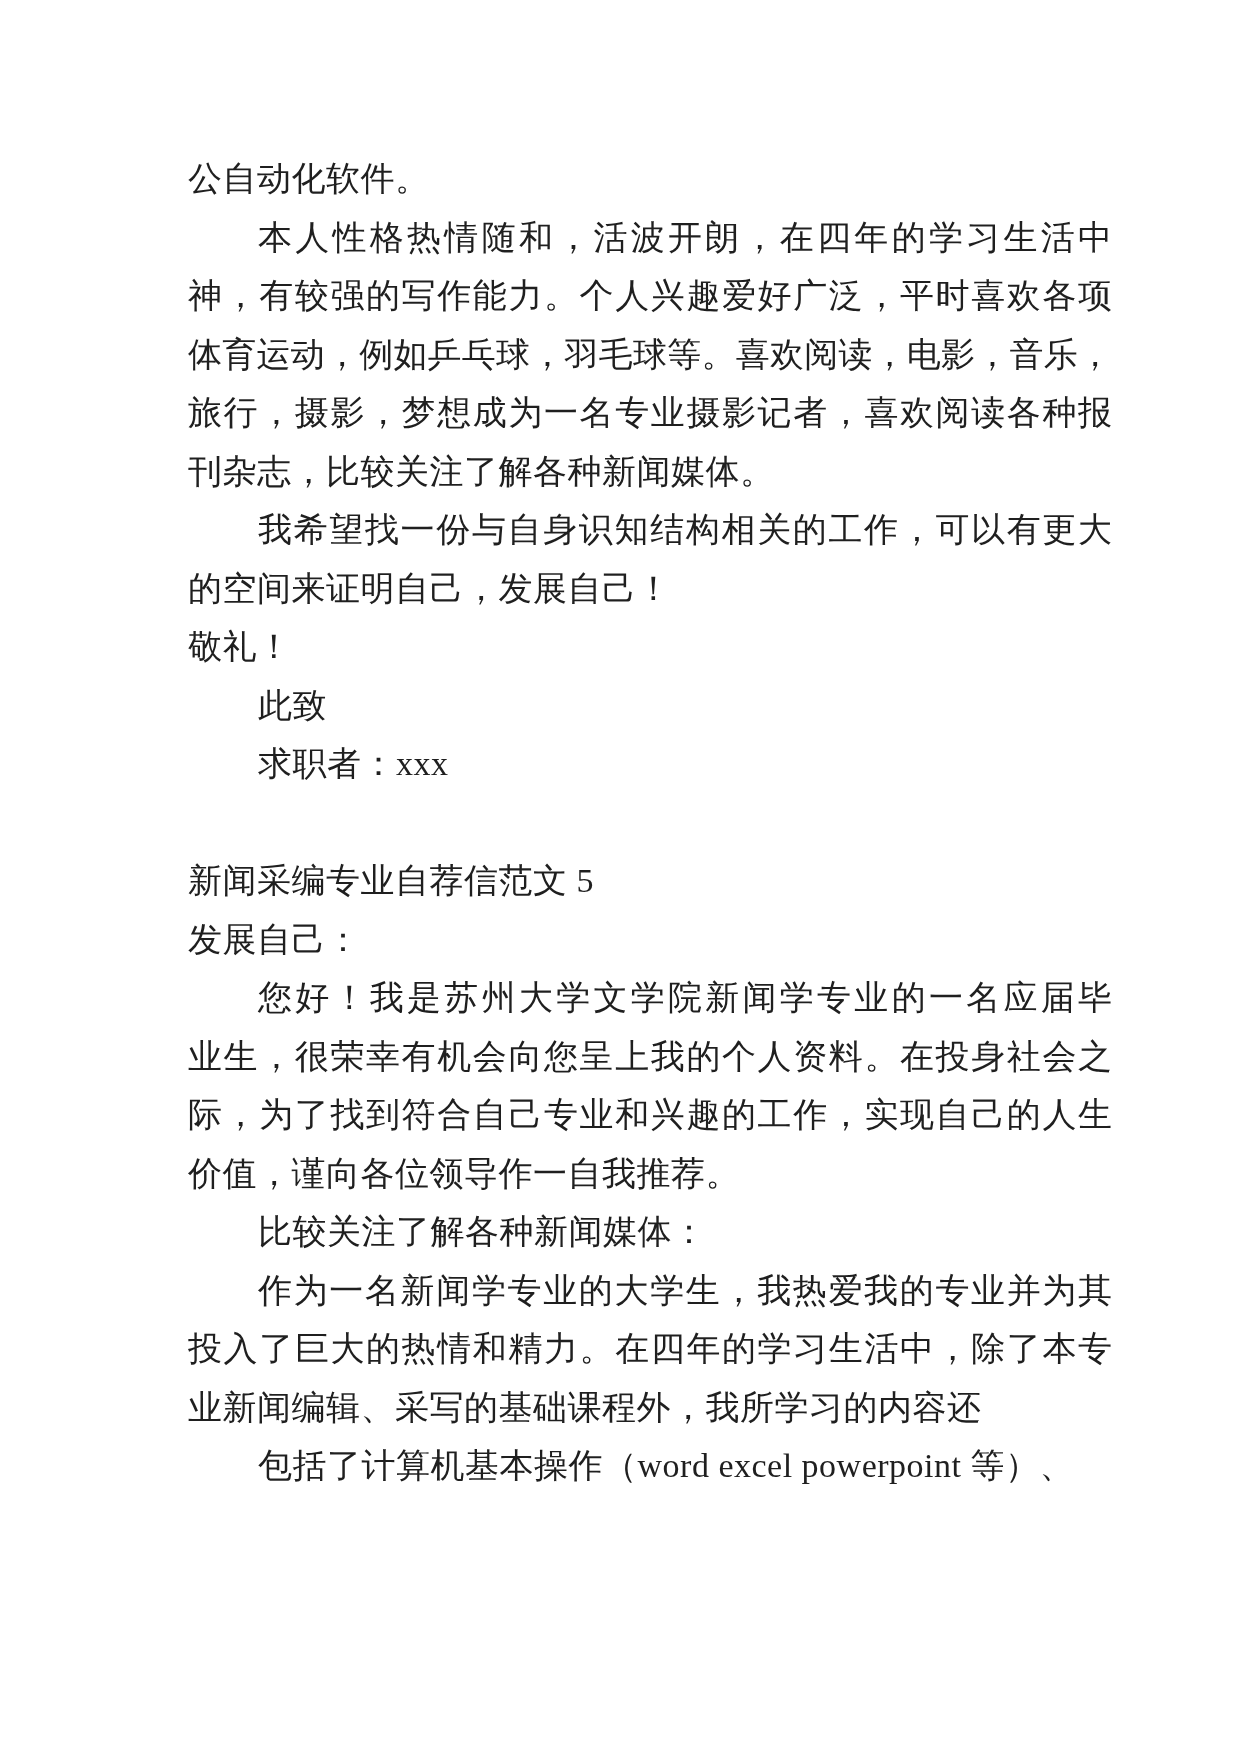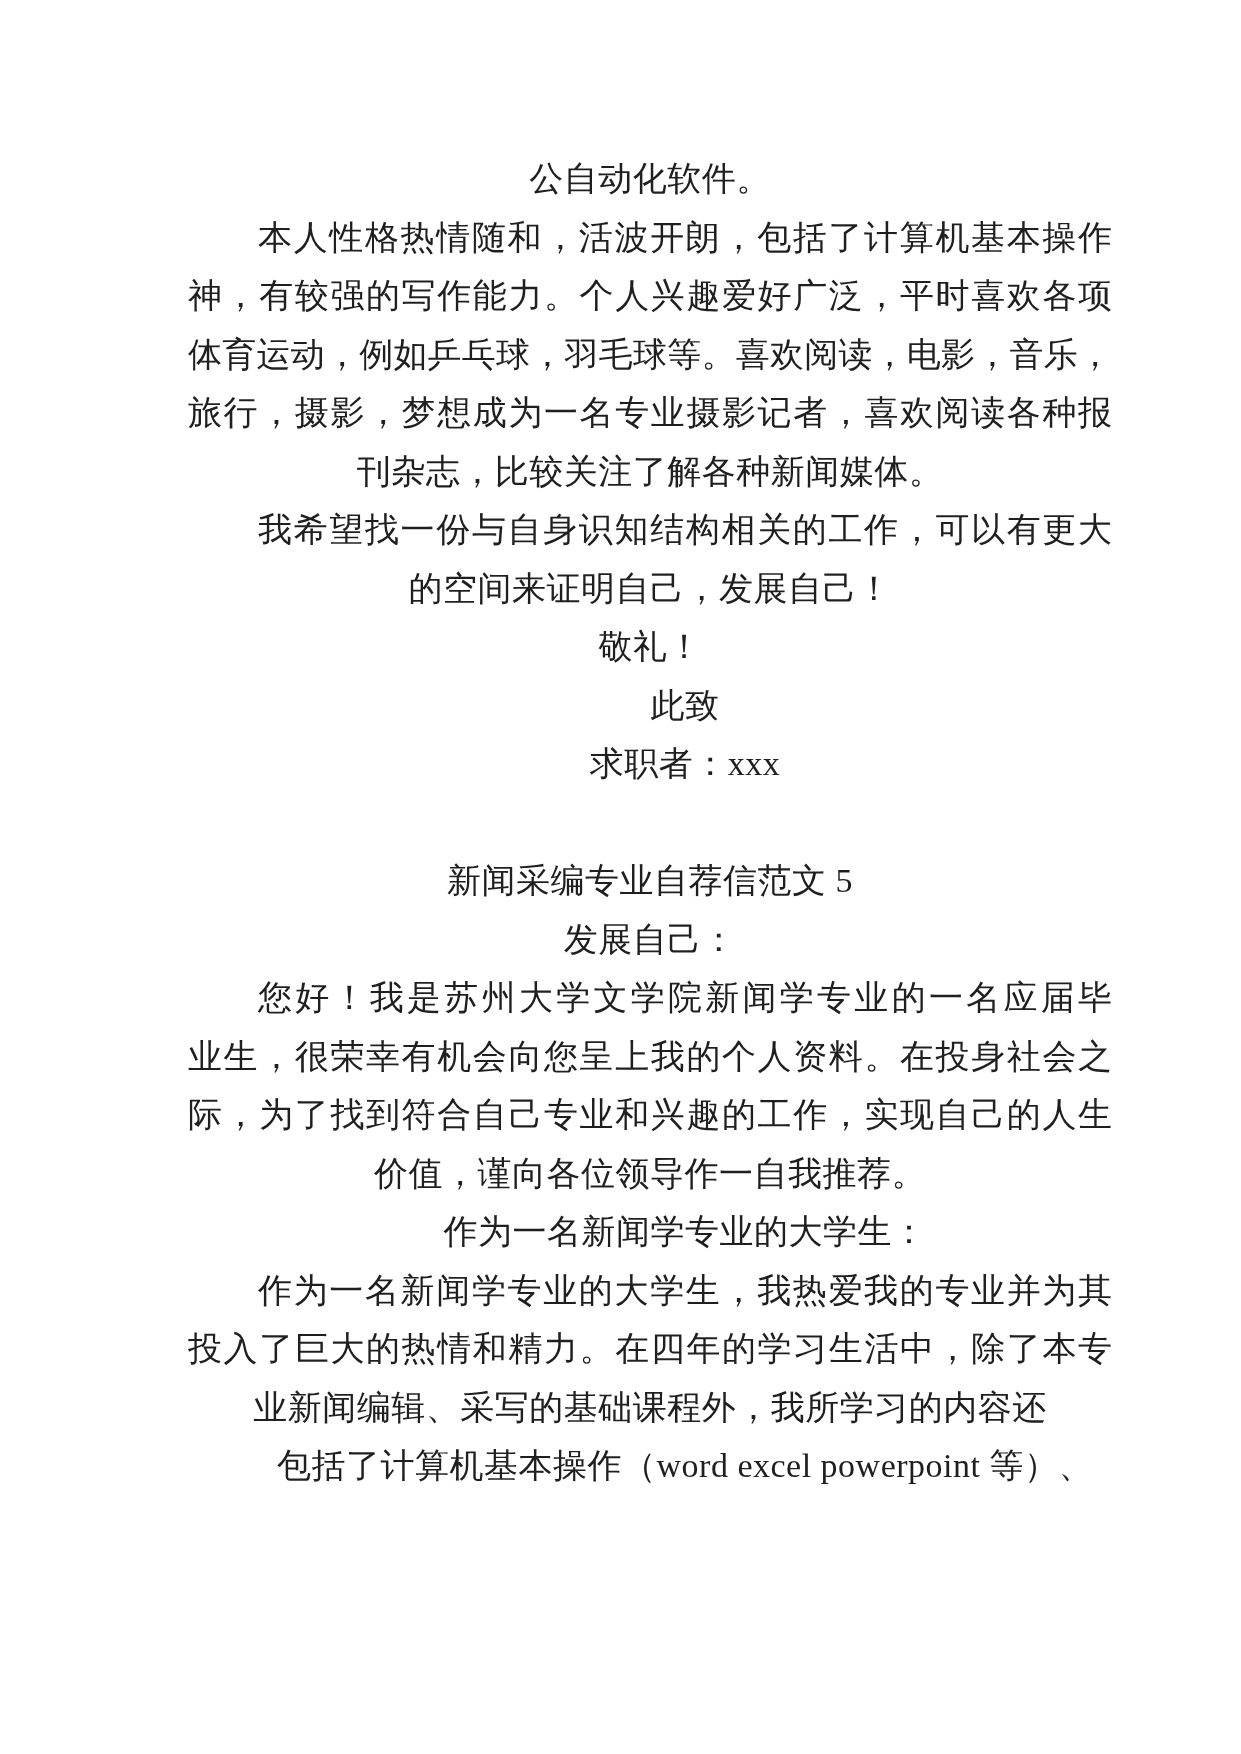--- a/index.html
+++ b/index.html
@@ -21,21 +21,21 @@
     left: 188px;
     top: 150px;
     width: 924px;
     font-size: 34px;
     line-height: 58.5px;
     letter-spacing: 0.5px;
   }
   .line {
     min-height: 58.5px;
     white-space: normal;
-    text-align: center;
+    text-align: left;
   }
   .line.indent {
     text-indent: 70px;
   }
   .line.fill {
     text-align: justify;
     text-align-last: justify;
     -moz-text-align-last: justify;
     text-justify: inter-character;
     letter-spacing: 0;
@@ -43,36 +43,36 @@
   .line.blank {
     height: 58.5px;
   }
 </style>
 </head>
 <body>
 
 <div class="page">
   <div class="content">
     <div class="line">公自动化软件。</div>
-    <div class="line indent fill">本人性格热情随和，活波开朗，包括了计算机基本操作</div>
+    <div class="line indent fill">本人性格热情随和，活波开朗，在四年的学习生活中</div>
     <div class="line fill">神，有较强的写作能力。个人兴趣爱好广泛，平时喜欢各项</div>
     <div class="line fill">体育运动，例如乒乓球，羽毛球等。喜欢阅读，电影，音乐，</div>
     <div class="line fill">旅行，摄影，梦想成为一名专业摄影记者，喜欢阅读各种报</div>
     <div class="line">刊杂志，比较关注了解各种新闻媒体。</div>
     <div class="line indent fill">我希望找一份与自身识知结构相关的工作，可以有更大</div>
     <div class="line">的空间来证明自己，发展自己！</div>
     <div class="line">敬礼！</div>
     <div class="line indent">此致</div>
     <div class="line indent">求职者：xxx</div>
     <div class="line blank"></div>
     <div class="line">新闻采编专业自荐信范文 5</div>
     <div class="line">发展自己：</div>
     <div class="line indent fill">您好！我是苏州大学文学院新闻学专业的一名应届毕</div>
     <div class="line fill">业生，很荣幸有机会向您呈上我的个人资料。在投身社会之</div>
     <div class="line fill">际，为了找到符合自己专业和兴趣的工作，实现自己的人生</div>
     <div class="line">价值，谨向各位领导作一自我推荐。</div>
-    <div class="line indent">作为一名新闻学专业的大学生：</div>
+    <div class="line indent">比较关注了解各种新闻媒体：</div>
     <div class="line indent fill">作为一名新闻学专业的大学生，我热爱我的专业并为其</div>
     <div class="line fill">投入了巨大的热情和精力。在四年的学习生活中，除了本专</div>
     <div class="line">业新闻编辑、采写的基础课程外，我所学习的内容还</div>
     <div class="line indent">包括了计算机基本操作（word excel powerpoint 等）、</div>
   </div>
 </div>
 
 </body></html>

